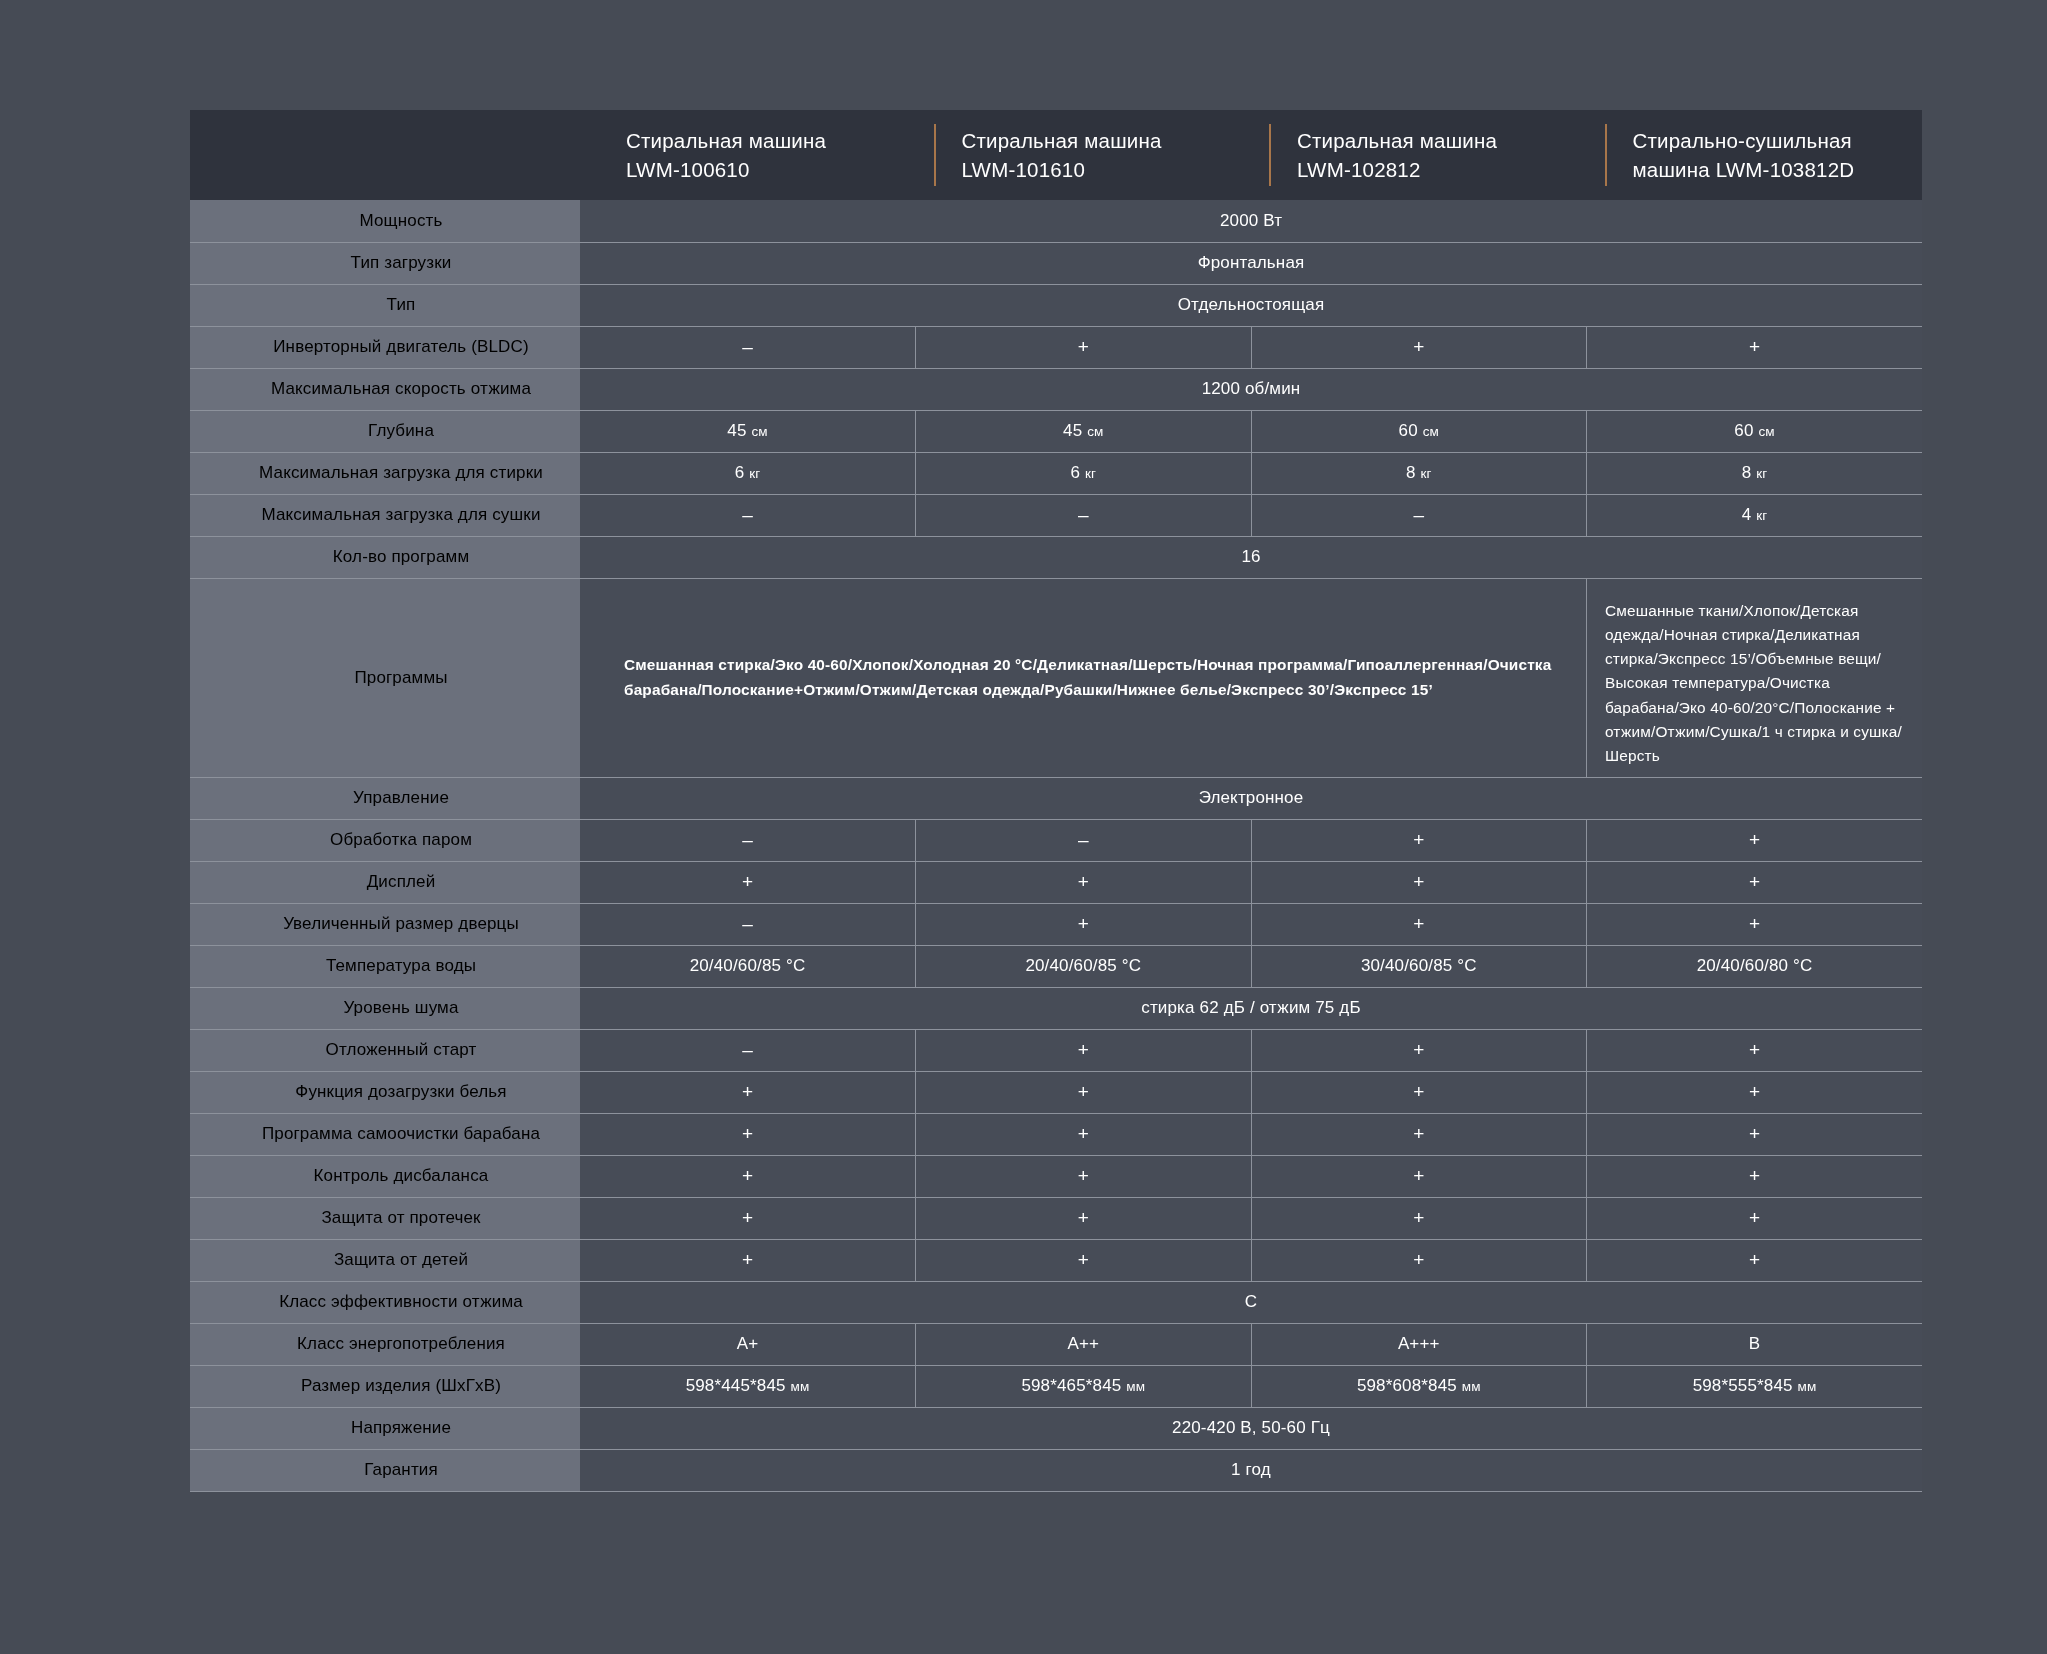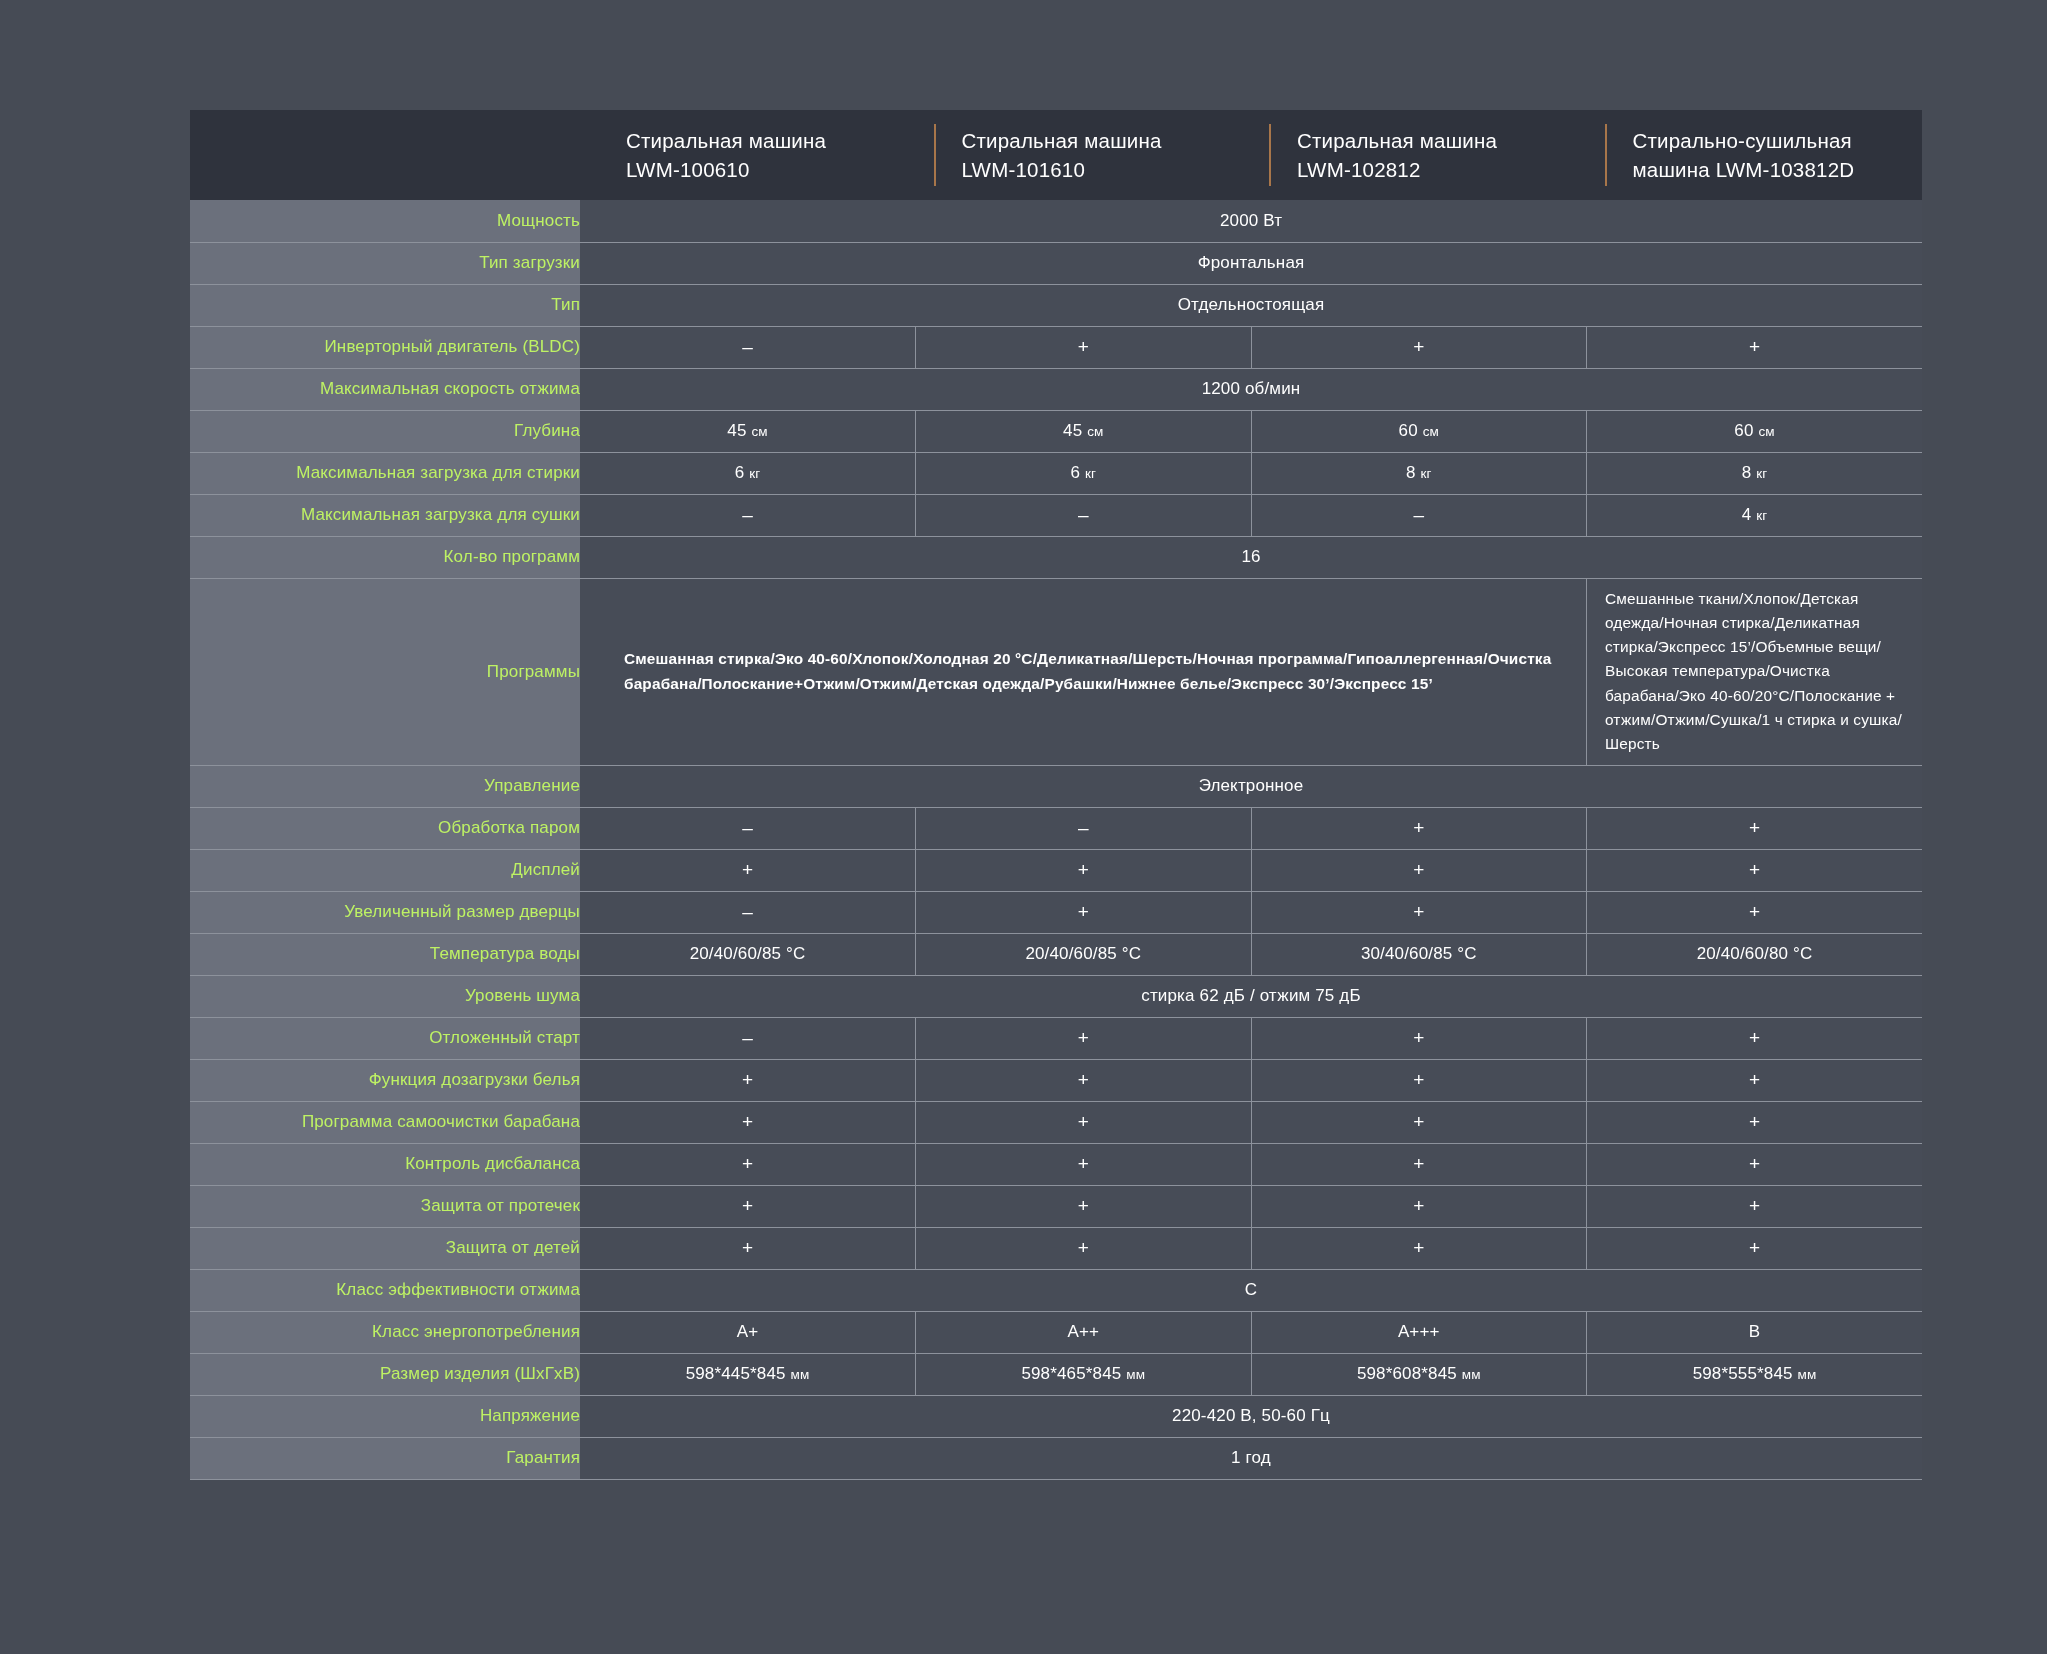--- a/index.html
+++ b/index.html
@@ -57,26 +57,26 @@
     width: 2px;
     background: #a8764a;
   }
   .hdr-cell .t1, .hdr-cell .t2 { display: block; white-space: nowrap; }
 
   
   tbody tr { height: 42px; }
 
   td.label {
     background: #6b707c;
-    color: #bef264;
+    color: #000000;
     font-size: 17px;
     font-weight: 400;
     letter-spacing: .15px;
     padding: 0 0 0 32px;
-    text-align: right;
+    text-align: center;
     vertical-align: middle;
     border-top: 1px solid #8d929c;
     border-bottom: 1px solid #8d929c;
     border-right: none;
   }
   tbody tr:first-child td.label { border-top: none; }
 
   td.val {
     background: #474c57;
     color: #ffffff;
@@ -107,21 +107,21 @@
     font-size: 15.4px;
     line-height: 1.58;
     padding: 0 14px 0 44px;
     vertical-align: middle;
     font-weight: bold;
   }
   td.programs-narrow {
     text-align: left;
     font-size: 15.4px;
     line-height: 1.58;
-    padding: 8px 16px 8px 18px;
+    padding: 20px 16px 8px 18px;
     vertical-align: middle;
   }
   .unit { font-size: 13.5px; }
 </style>
 </head>
 <body>
 
 <div id="sheet">
   <table class="spec">
     <colgroup>

